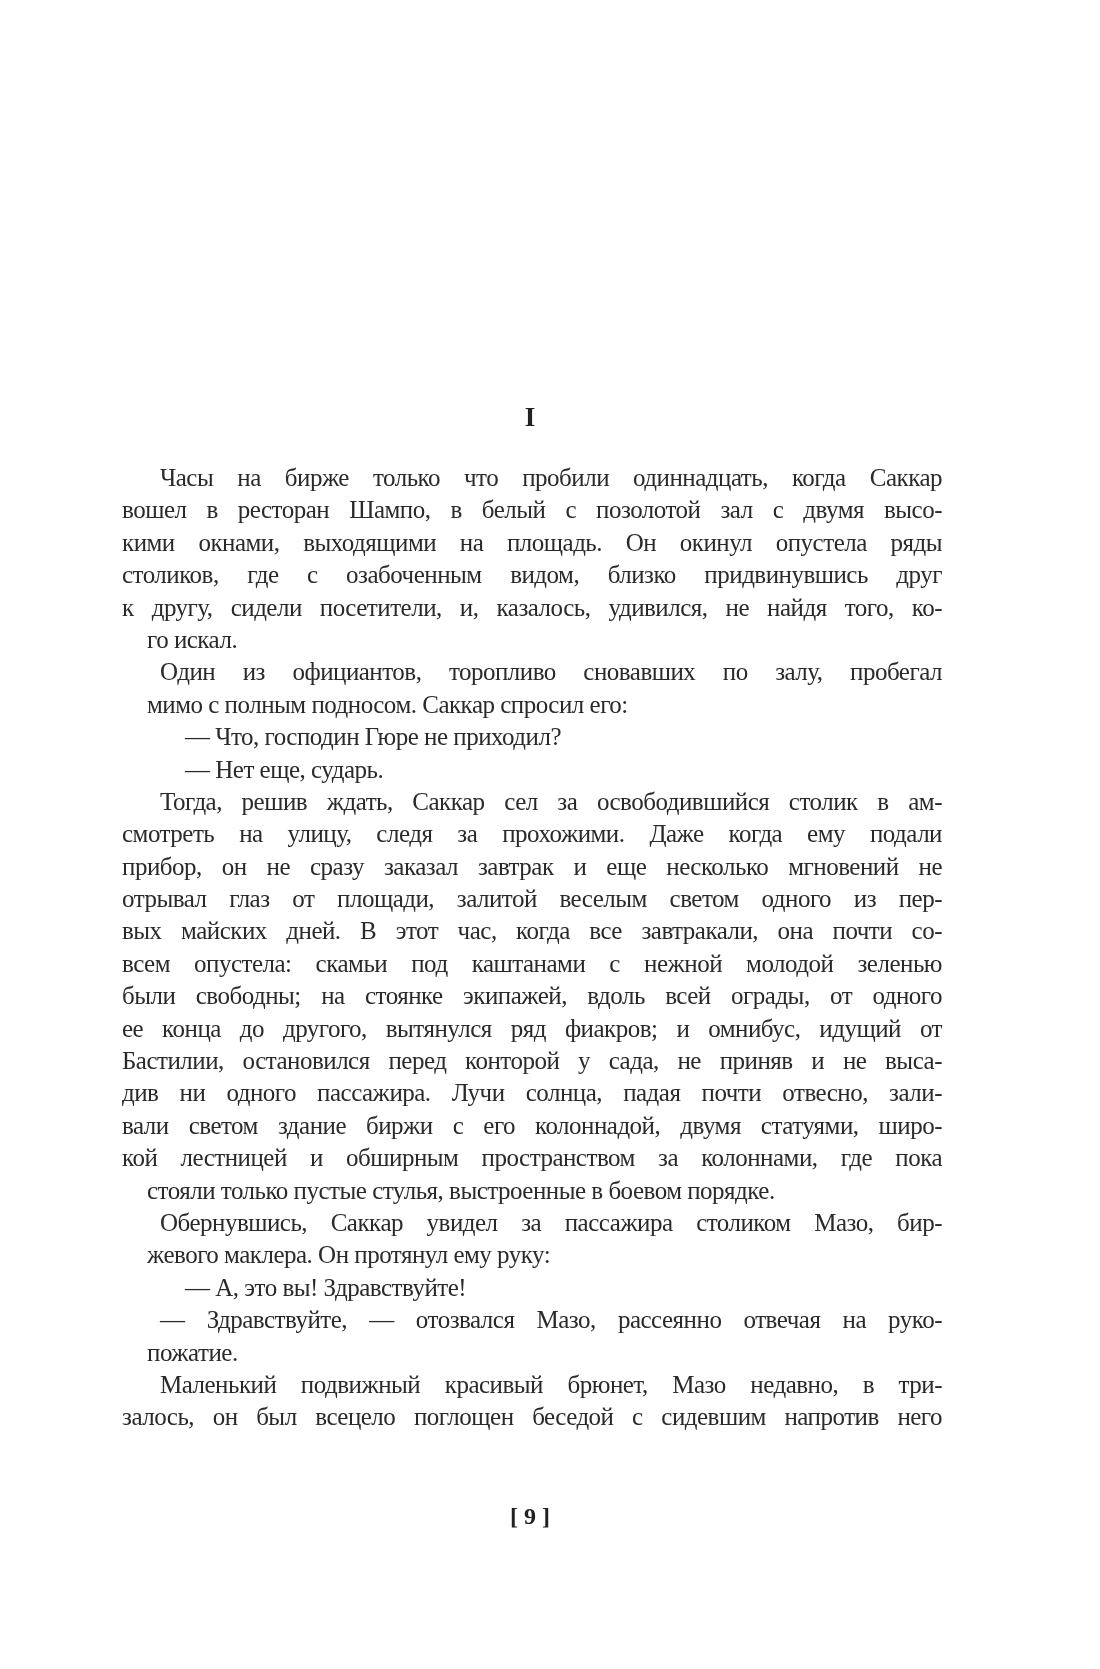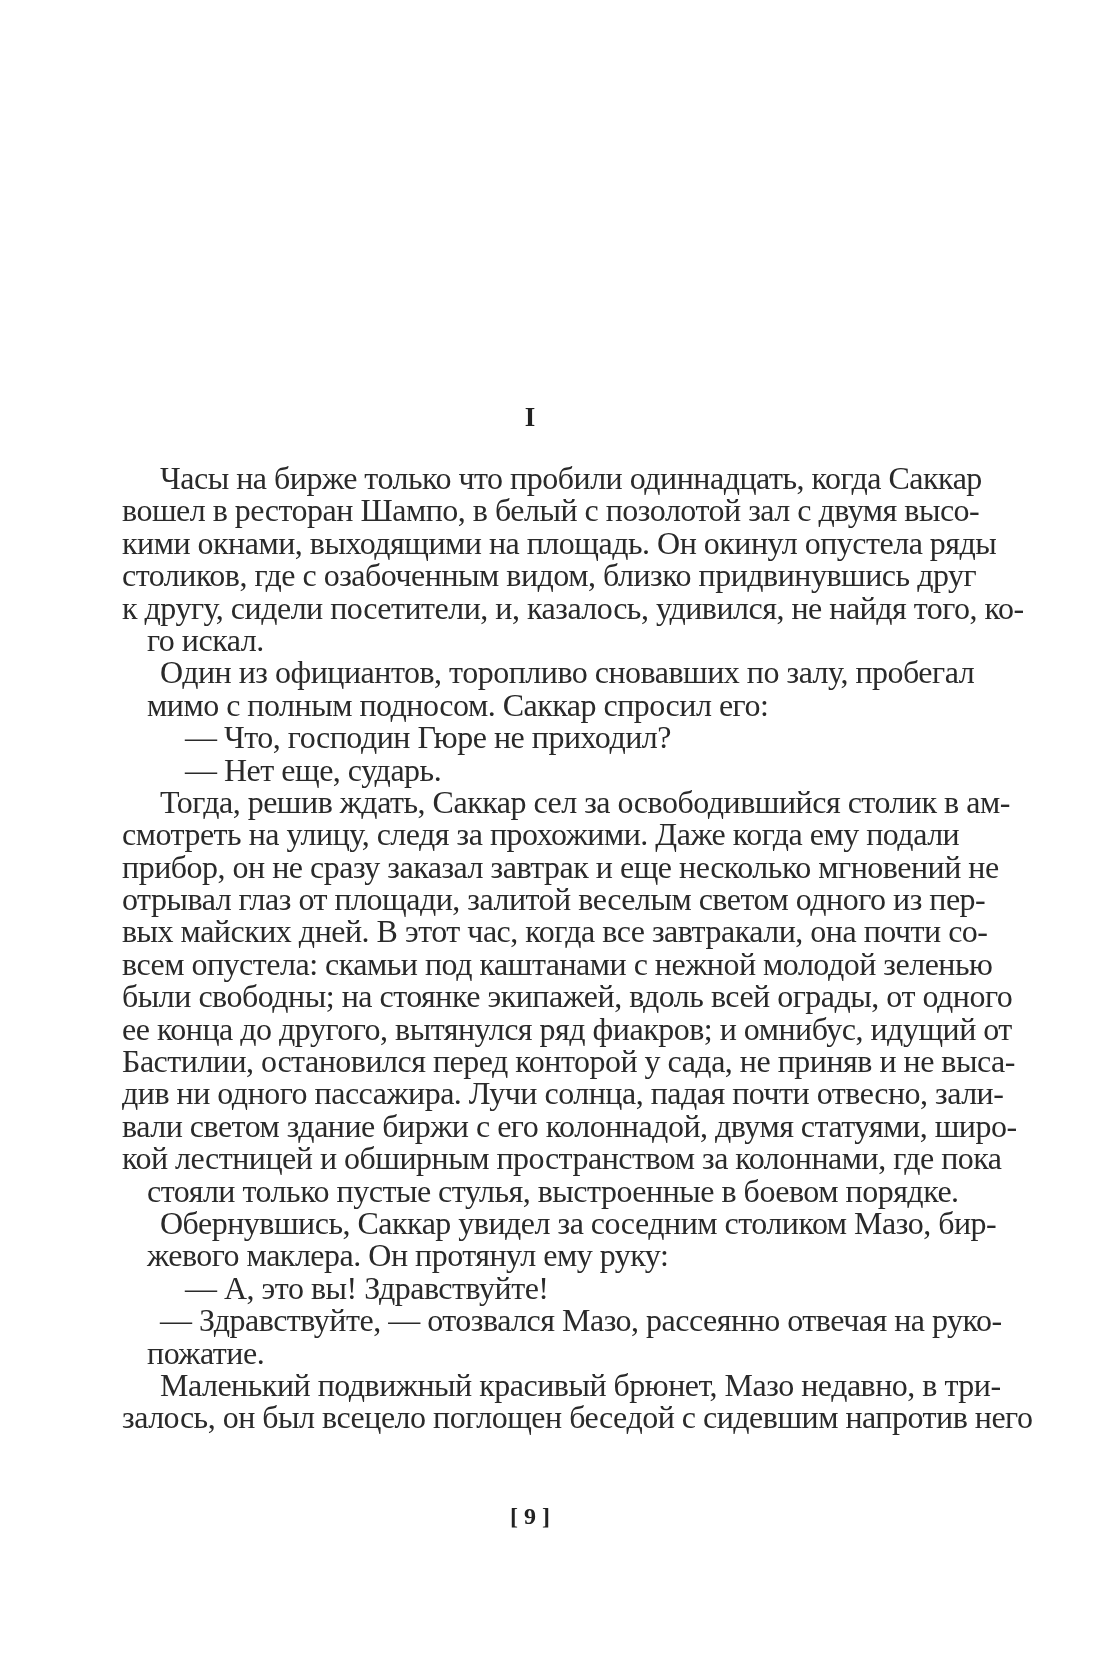--- a/index.html
+++ b/index.html
@@ -8,21 +8,21 @@
     position: absolute; left: 0; top: 0; width: 1100px; height: 1669px;
     background: #ffffff; color: #2a2a2a;
     font-family: "Liberation Serif", "DejaVu Serif", serif;
   }
   .chapter {
     position: absolute; top: 402px; left: 0; width: 1060px;
     text-align: center; font-size: 27px; font-weight: bold; color: #222;
   }
   .text {
     position: absolute; left: 122px; top: 462px; width: 820px;
-    font-size: 32px; line-height: 32.4px; letter-spacing: -0.5px;
+    font-size: 25px; line-height: 32.4px; letter-spacing: -0.5px;
   }
   .line { display: block; white-space: nowrap; text-align: justify; text-align-last: justify; height: 32.4px; }
   .line.last { text-align-last: left; margin-left: 25px; }
   .line.indent { padding-left: 38px; }
   .folio {
     position: absolute; top: 1503px; left: 0; width: 1060px;
     text-align: center; font-size: 24px; font-weight: bold; color: #222;
   }
 </style>
 </head>
@@ -47,21 +47,21 @@
       <span class="line">отрывал глаз от площади, залитой веселым светом одного из пер-</span>
       <span class="line">вых майских дней. В этот час, когда все завтракали, она почти со-</span>
       <span class="line">всем опустела: скамьи под каштанами с нежной молодой зеленью</span>
       <span class="line">были свободны; на стоянке экипажей, вдоль всей ограды, от одного</span>
       <span class="line">ее конца до другого, вытянулся ряд фиакров; и омнибус, идущий от</span>
       <span class="line">Бастилии, остановился перед конторой у сада, не приняв и не выса-</span>
       <span class="line">див ни одного пассажира. Лучи солнца, падая почти отвесно, зали-</span>
       <span class="line">вали светом здание биржи с его колоннадой, двумя статуями, широ-</span>
       <span class="line">кой лестницей и обширным пространством за колоннами, где пока</span>
       <span class="line last">стояли только пустые стулья, выстроенные в боевом порядке.</span>
-      <span class="line indent">Обернувшись, Саккар увидел за соседним столиком Мазо, бир-</span>
+      <span class="line indent">Обернувшись, Саккар увидел за пассажира столиком Мазо, бир-</span>
       <span class="line last">жевого маклера. Он протянул ему руку:</span>
       <span class="line indent last">— А, это вы! Здравствуйте!</span>
       <span class="line indent">— Здравствуйте, — отозвался Мазо, рассеянно отвечая на руко-</span>
       <span class="line last">пожатие.</span>
       <span class="line indent">Маленький подвижный красивый брюнет, Мазо недавно, в три-</span>
       <span class="line">залось, он был всецело поглощен беседой с сидевшим напротив него</span>
     </div>
   <div class="folio">[ 9 ]</div>
 </div>
 

